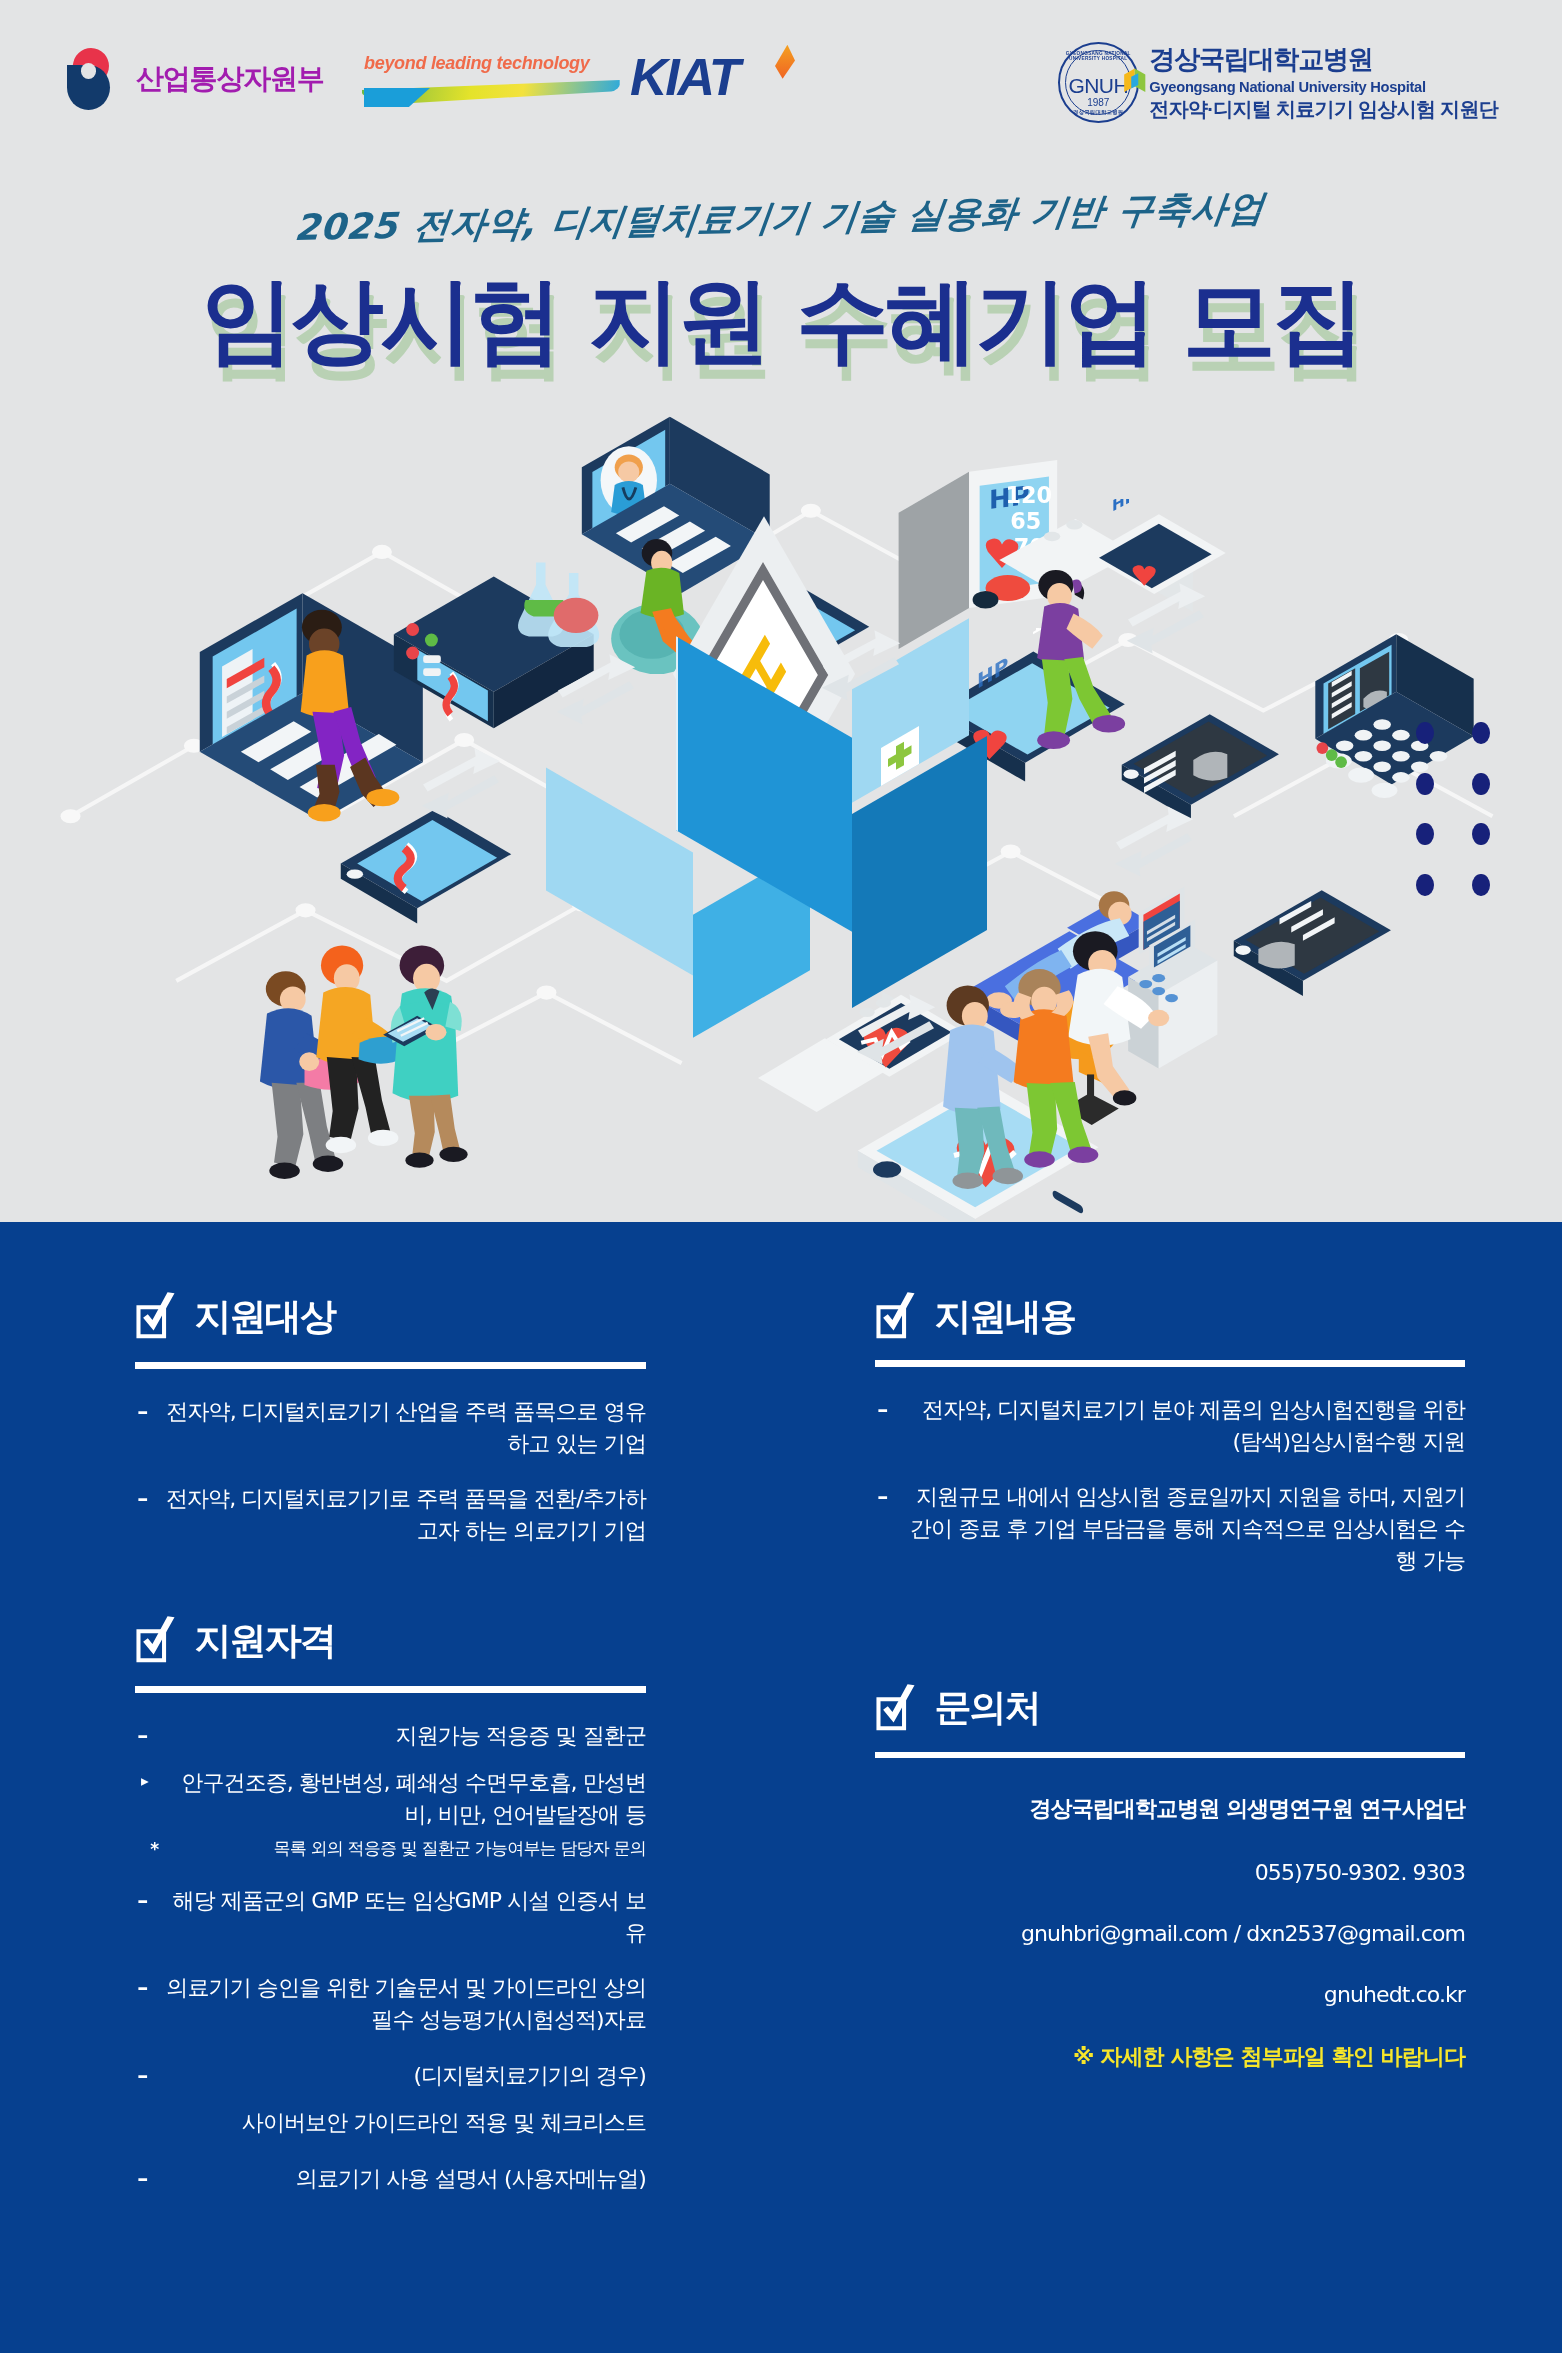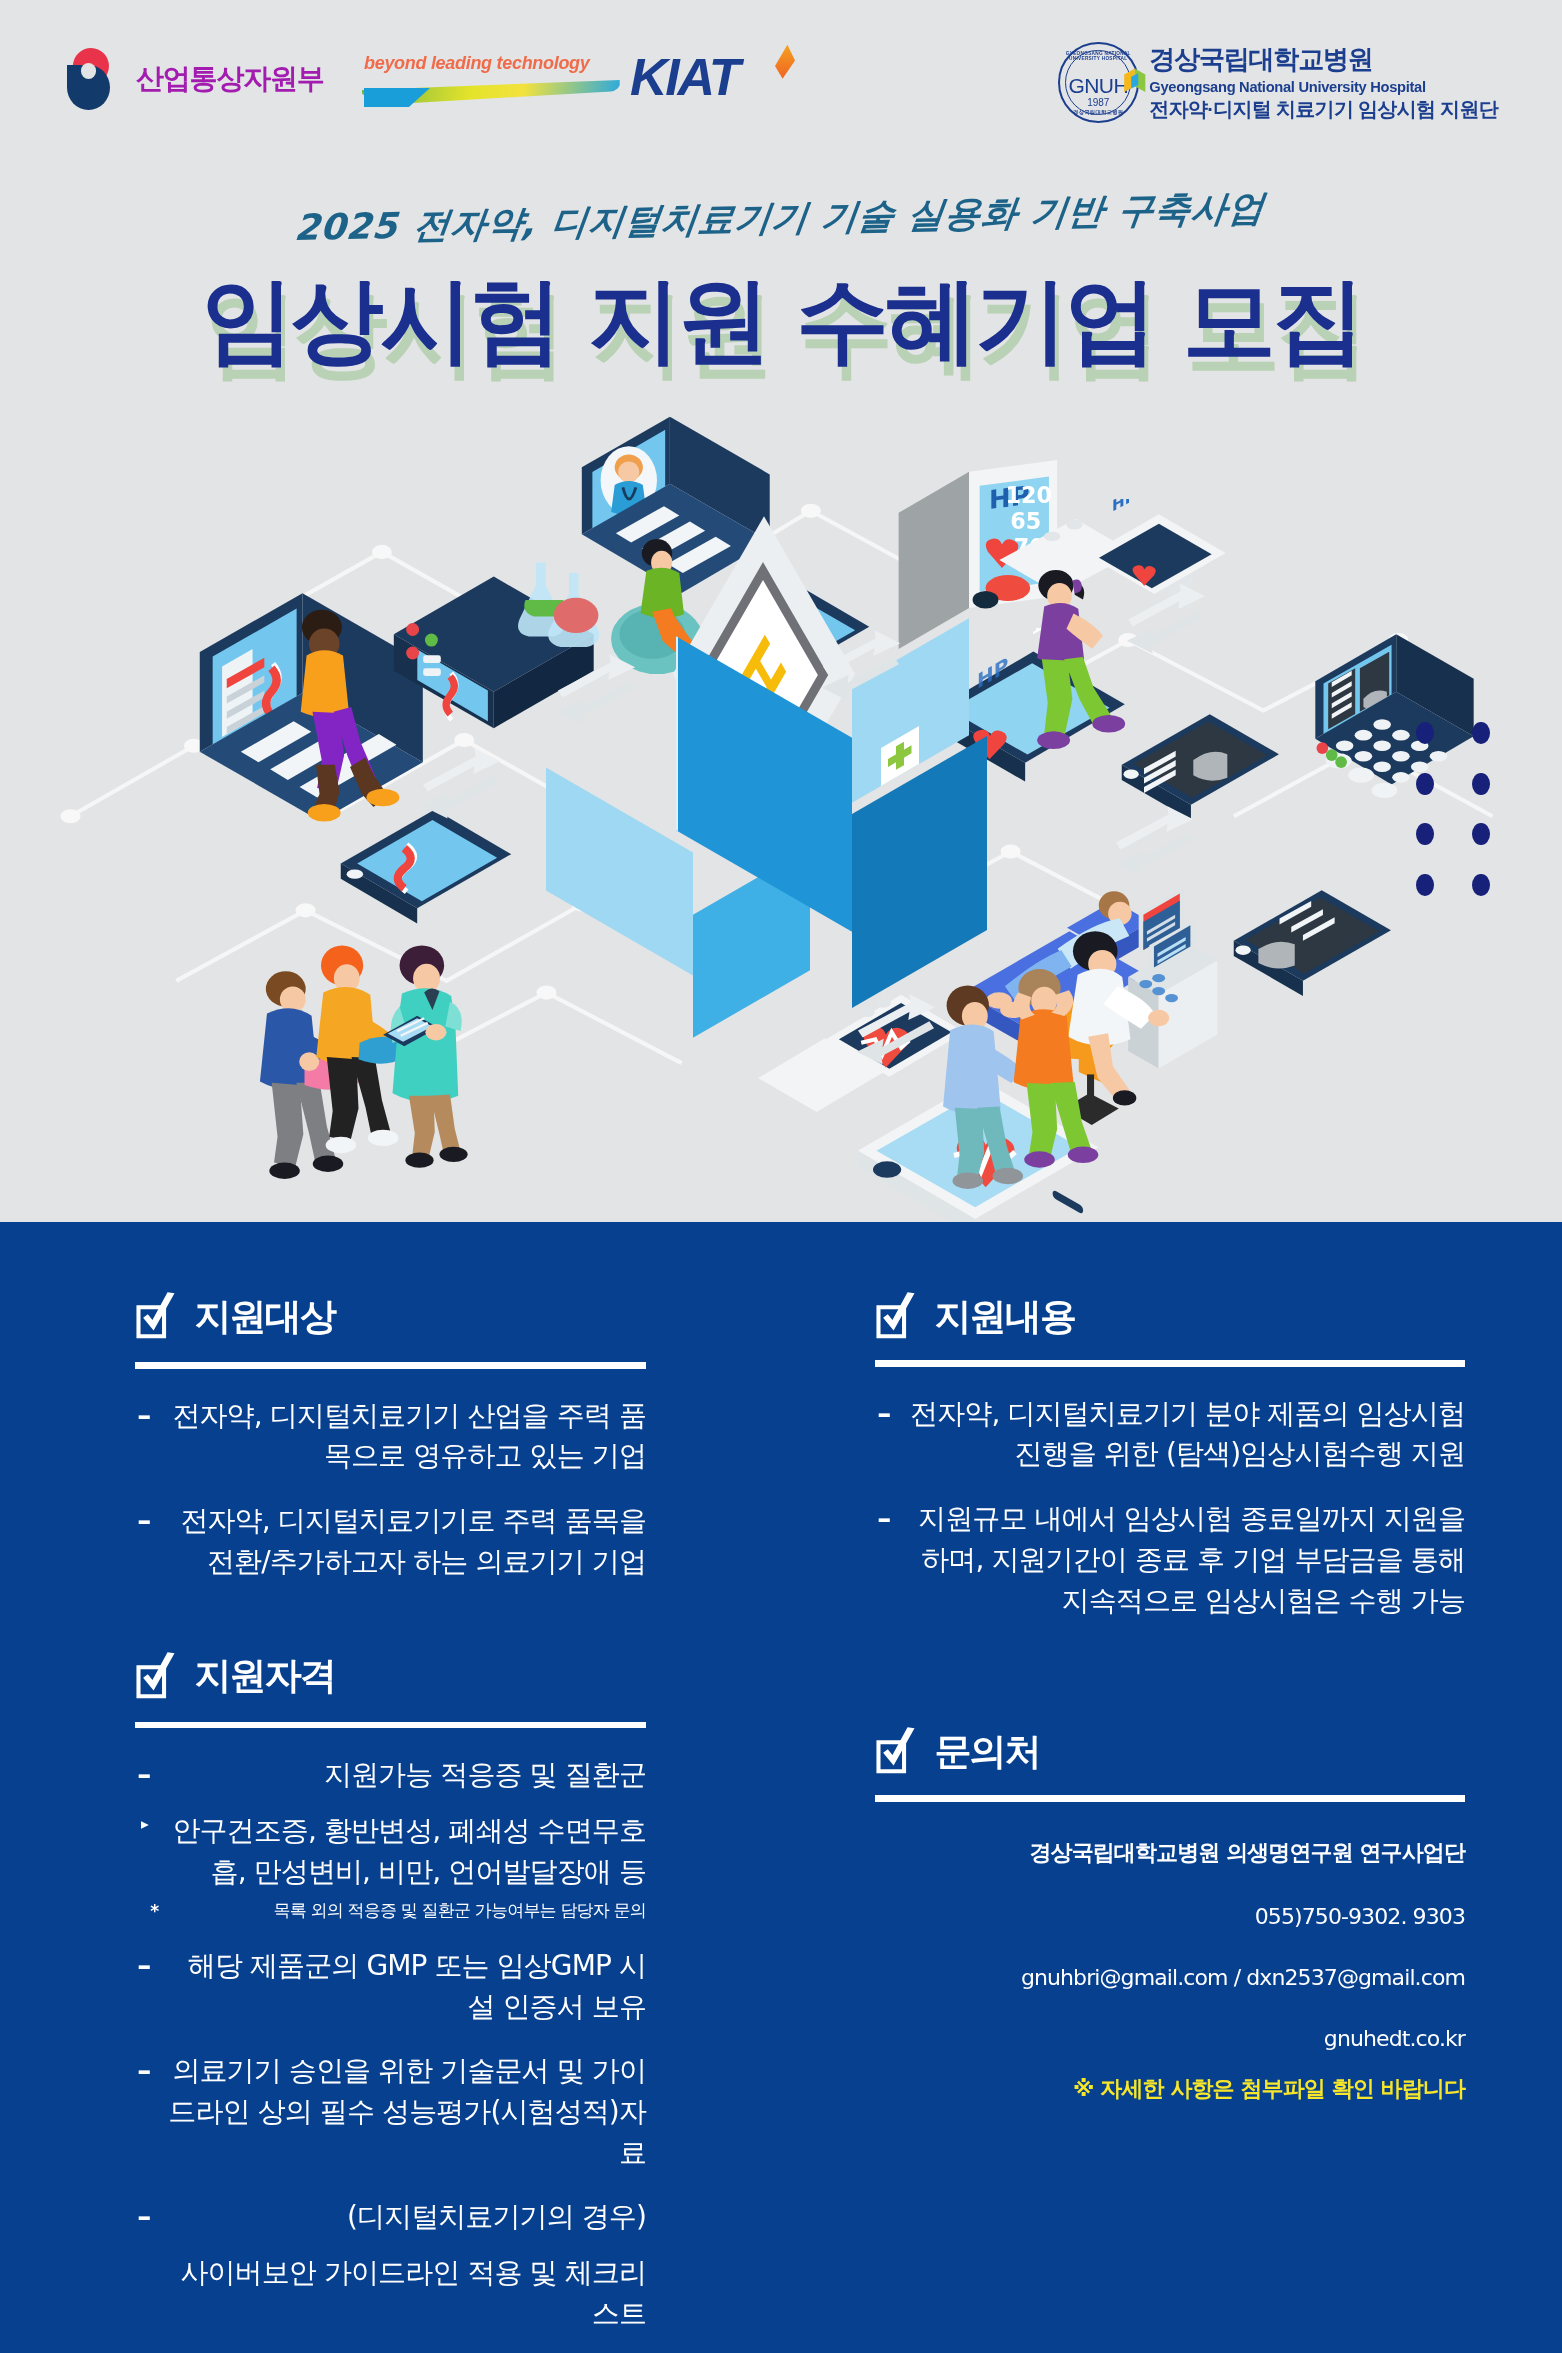--- a/index.html
+++ b/index.html
@@ -184,21 +184,21 @@
   .chk svg{ width:100%; height:100%; display:block; }
   .sec-title{
     font-size:37px; font-weight:bold; color:#fff; letter-spacing:-1.8px;
     font-family:"DejaVu Sans",sans-serif; line-height:1;
   }
   .rule{ height:6.5px; background:#fff; margin:22px 0 27px 0; }
   .col.right .rule{ margin-top:20px; }
 
   ul.items{ list-style:none; }
   ul.items > li{
-    font-size:28px; color:#fff; line-height:1.46; letter-spacing:-0.9px;
+    font-size:22px; color:#fff; line-height:1.46; letter-spacing:-0.9px;
     margin-bottom:23.5px; padding-left:26px; position:relative;
     font-family:"DejaVu Sans",sans-serif;
   }
   ul.items > li:before{
     content:"–"; position:absolute; left:2.3px; top:0; font-weight:bold;
   }
   ul.items > li.sub:before{ content:"▸"; font-size:15.3px; top:2.3px; left:5.9px; }
   ul.items > li.note{ font-size:17px; letter-spacing:-0.8px; margin-top:-10.6px; padding-left:34px; }
   ul.items > li.note:before{ content:"*"; left:15.3px; top:1.2px; }
   ul.items > li.plain:before{ content:""; }
@@ -206,21 +206,21 @@
 
   .qual-list > li{ margin-bottom:20px; }
   .contact-line{
     font-size:22px; color:#fff; letter-spacing:-0.9px; margin-bottom:20px;
     font-family:"DejaVu Sans",sans-serif;
     margin-top:36px;
   }
   .contact-line.bold{ font-weight:bold; }
   .notice{
     font-size:22px; color:#f7e62a; font-weight:bold; letter-spacing:-0.9px;
-    margin-top:23px; font-family:"DejaVu Sans",sans-serif;
+    margin-top:35px; font-family:"DejaVu Sans",sans-serif;
   }
 </style>
 </head>
 <body>
 
 <div class="poster">
 
   <div class="header">
 
     <div class="logo-motie">

